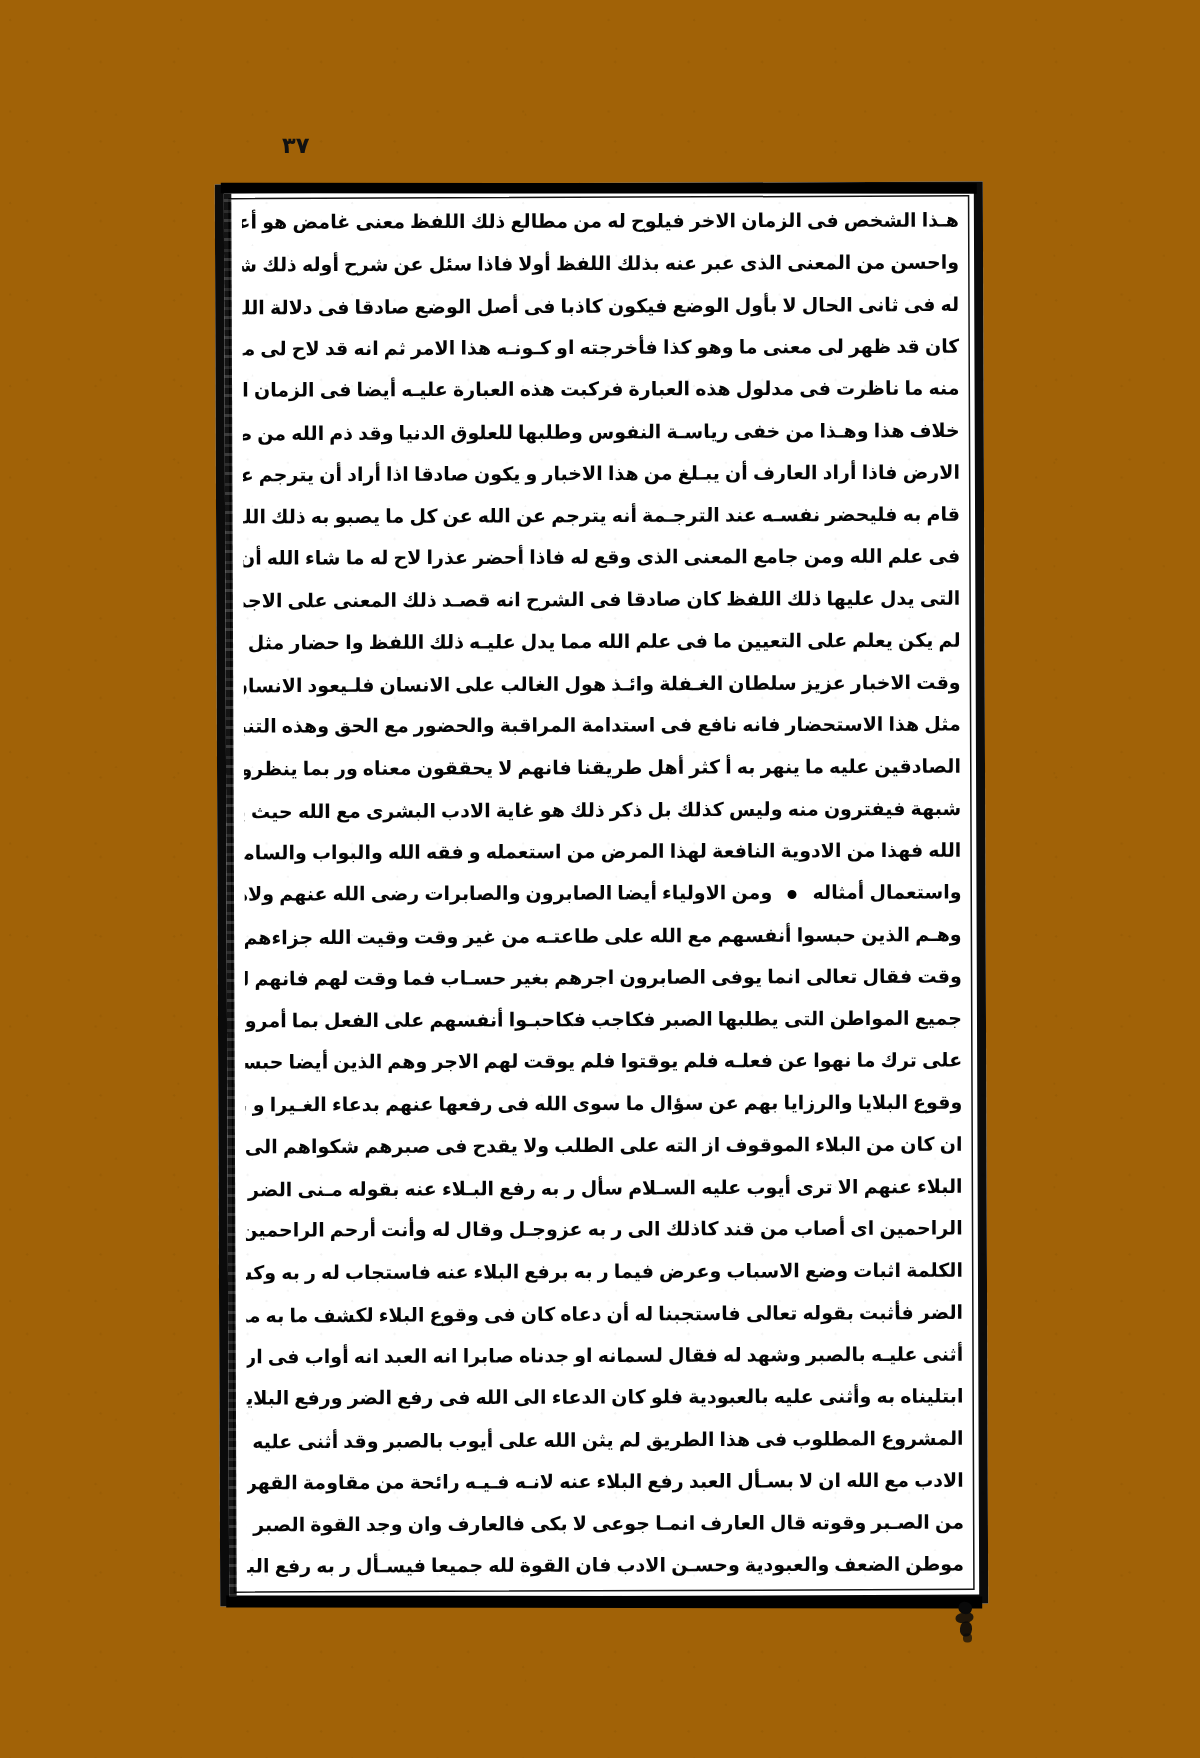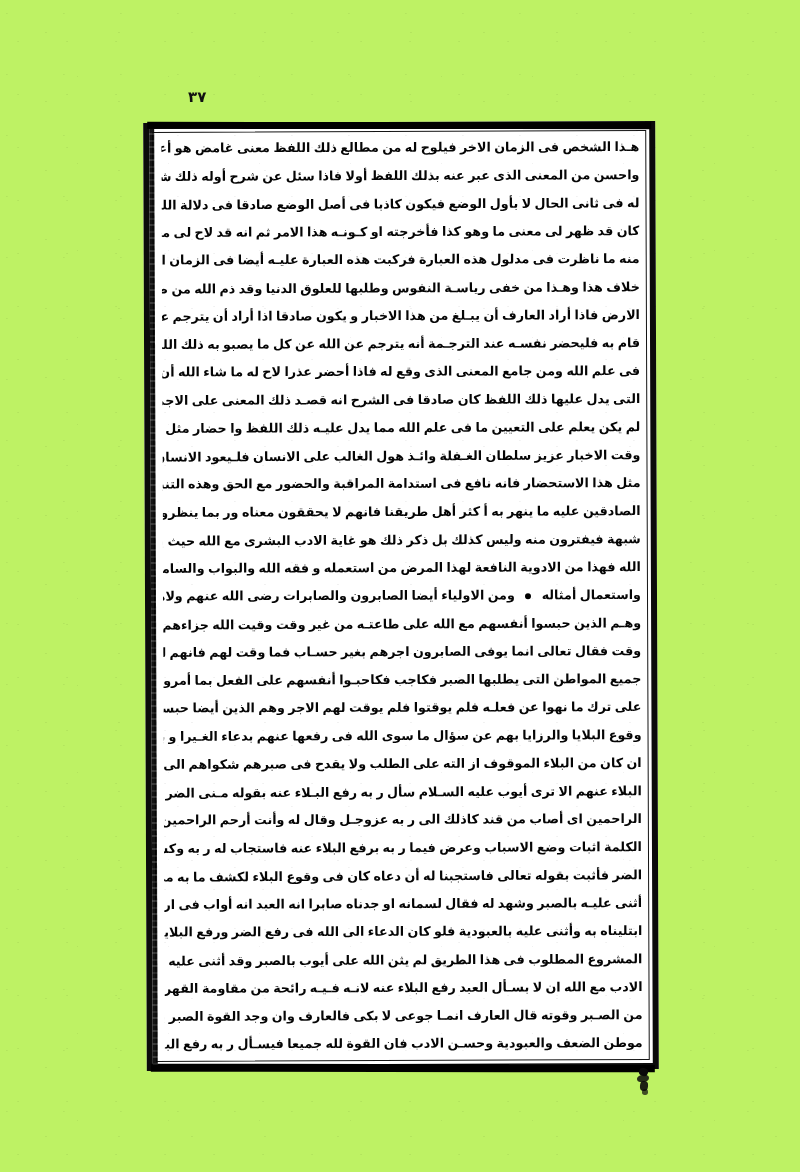--- a/index.html
+++ b/index.html
@@ -14,21 +14,21 @@
     overflow: hidden;
     font-family: "DejaVu Sans", sans-serif;
   }
 
   
   #page-sheet {
     position: absolute;
     left: 0; top: 0;
     width: 800px;
     height: 1172px;
-    background: #bef264;
+    background: #a16207;
   }
 
   
   #folio-number {
     position: absolute;
     left: 188px;
     top: 88px;
     font-family: "DejaVu Sans", sans-serif;
     font-size: 15px;
     font-weight: 700;

